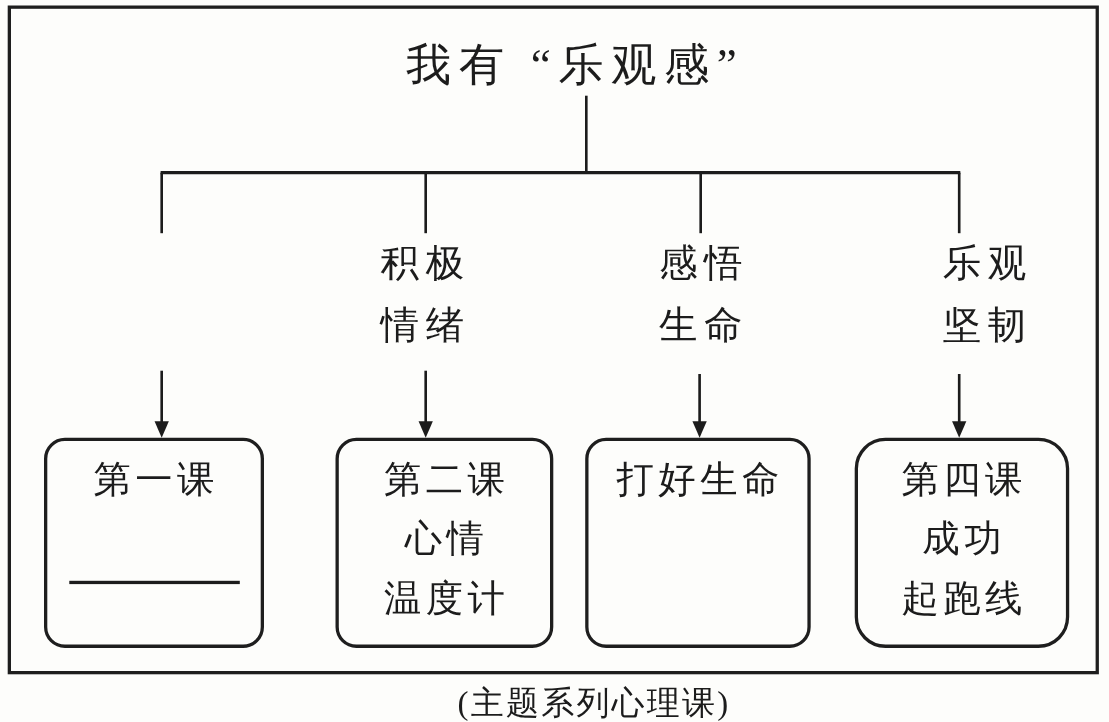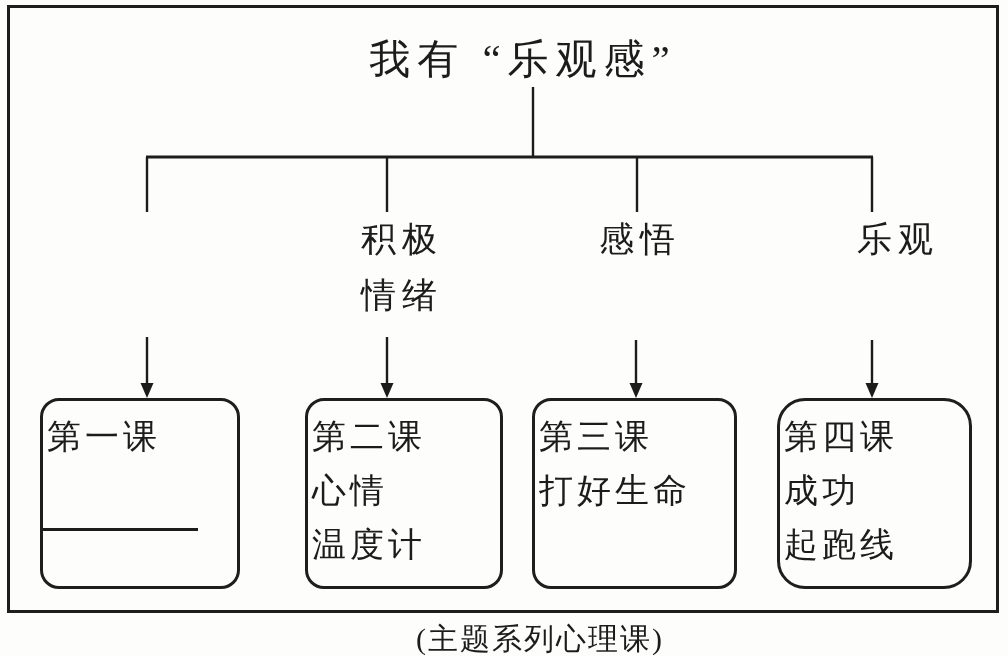--- a/index.html
+++ b/index.html
@@ -48,33 +48,33 @@
     top: 212px;
     transform: translateX(-50%);
     text-align: center;
     font-size: 35px;
     letter-spacing: 6px;
     line-height: 56px;
     white-space: nowrap;
   }
   .branch-label .label-line { text-indent: 6px; }
   .bl1 { left: 147px; }
-  .bl2 { left: 399px; }
+  .bl2 { left: 384px; }
   .bl3 { left: 637px; }
   .bl4 { left: 895px; }
   .course-box {
     position: absolute;
     top: 398px;
     height: 176px;
     border: 3px solid #1e1e1e;
     border-radius: 19px;
     background: #fdfdfb;
     display: flex;
     flex-direction: column;
-    align-items: flex-start;
+    align-items: center;
     padding-top: 9px;
     box-sizing: content-box;
   }
   .cb1 { left: 40px;  width: 194px; }
   .cb2 { left: 305px; width: 192px; }
   .cb3 { left: 532px; width: 199px; }
   .cb4 { left: 777px; width: 189px; border-radius: 28px; }
   .box-line {
     font-size: 34px;
     line-height: 54px;
@@ -127,36 +127,37 @@
   </svg>
 
   <div class="chart-title">我有 “乐观感”</div>
 
   <div class="branch-label bl2">
     <div class="label-line">积极</div>
     <div class="label-line">情绪</div>
   </div>
   <div class="branch-label bl3">
     <div class="label-line">感悟</div>
+    <div class="label-line">生命</div>
   </div>
   <div class="branch-label bl4">
     <div class="label-line">乐观</div>
+    <div class="label-line">坚韧</div>
   </div>
 
   <div class="course-box cb1">
     <div class="box-line">第一课</div>
     <div class="blank-line"></div>
   </div>
   <div class="course-box cb2">
     <div class="box-line">第二课</div>
     <div class="box-line">心情</div>
     <div class="box-line">温度计</div>
   </div>
   <div class="course-box cb3">
-    <div class="box-line">第三课</div>
     <div class="box-line">打好生命</div>
   </div>
   <div class="course-box cb4">
     <div class="box-line">第四课</div>
     <div class="box-line">成功</div>
     <div class="box-line">起跑线</div>
   </div>
 
   <div class="caption">(主题系列心理课)</div>
 

